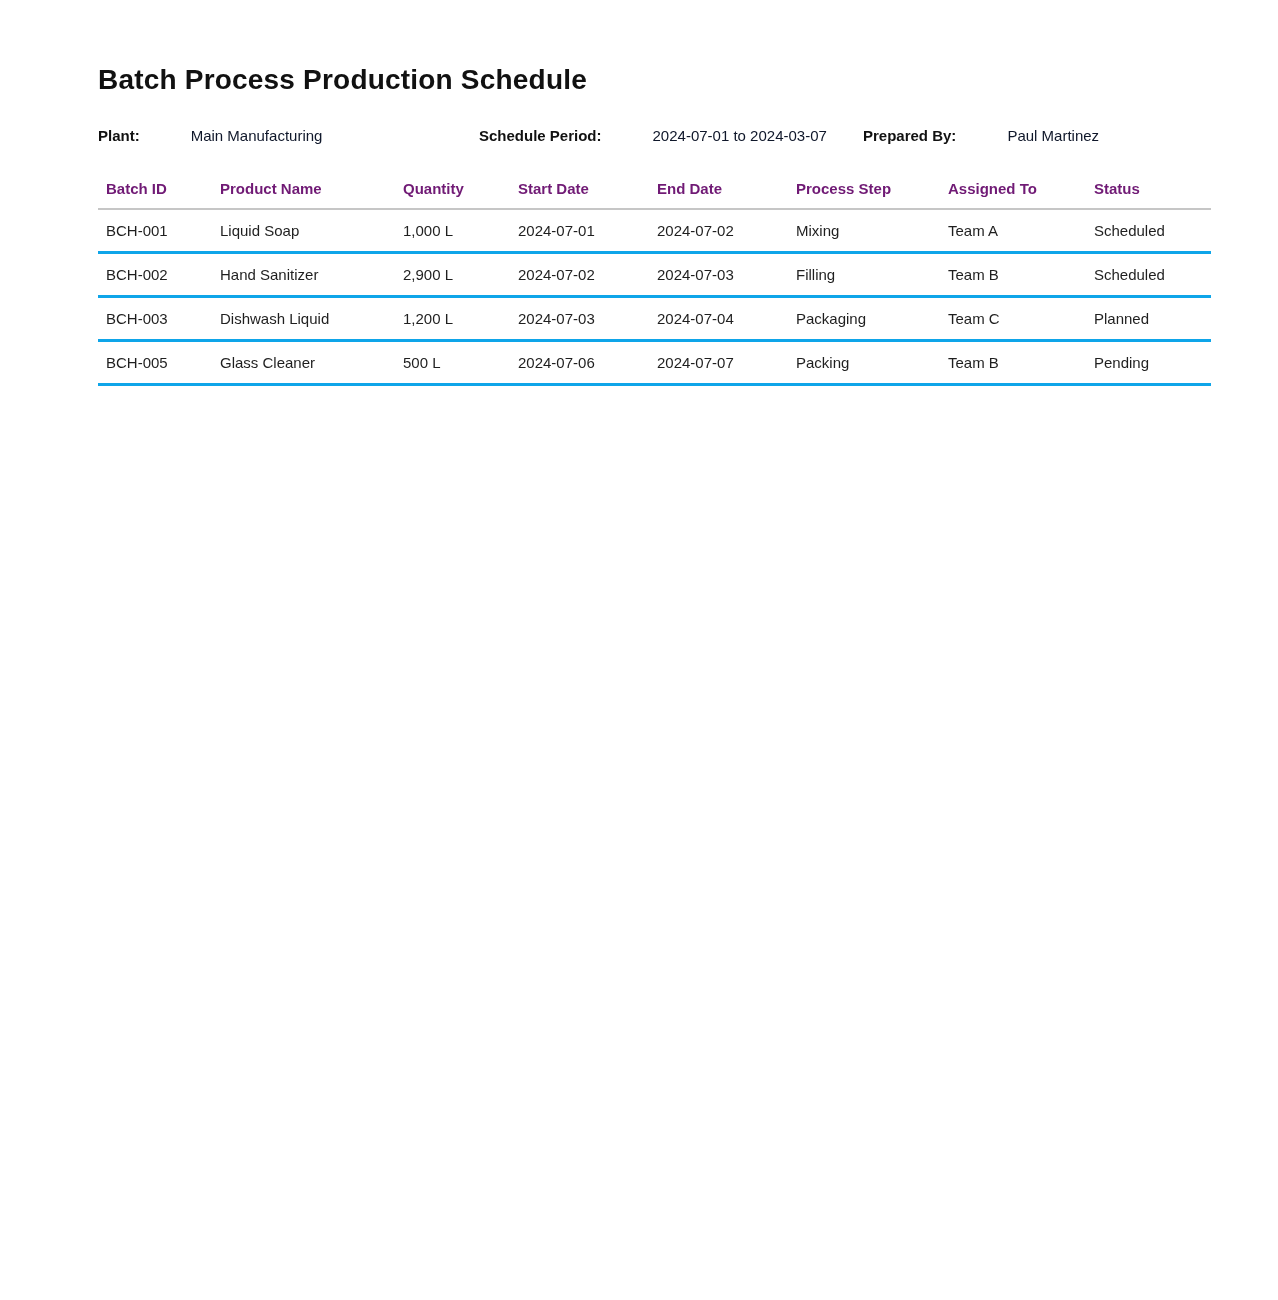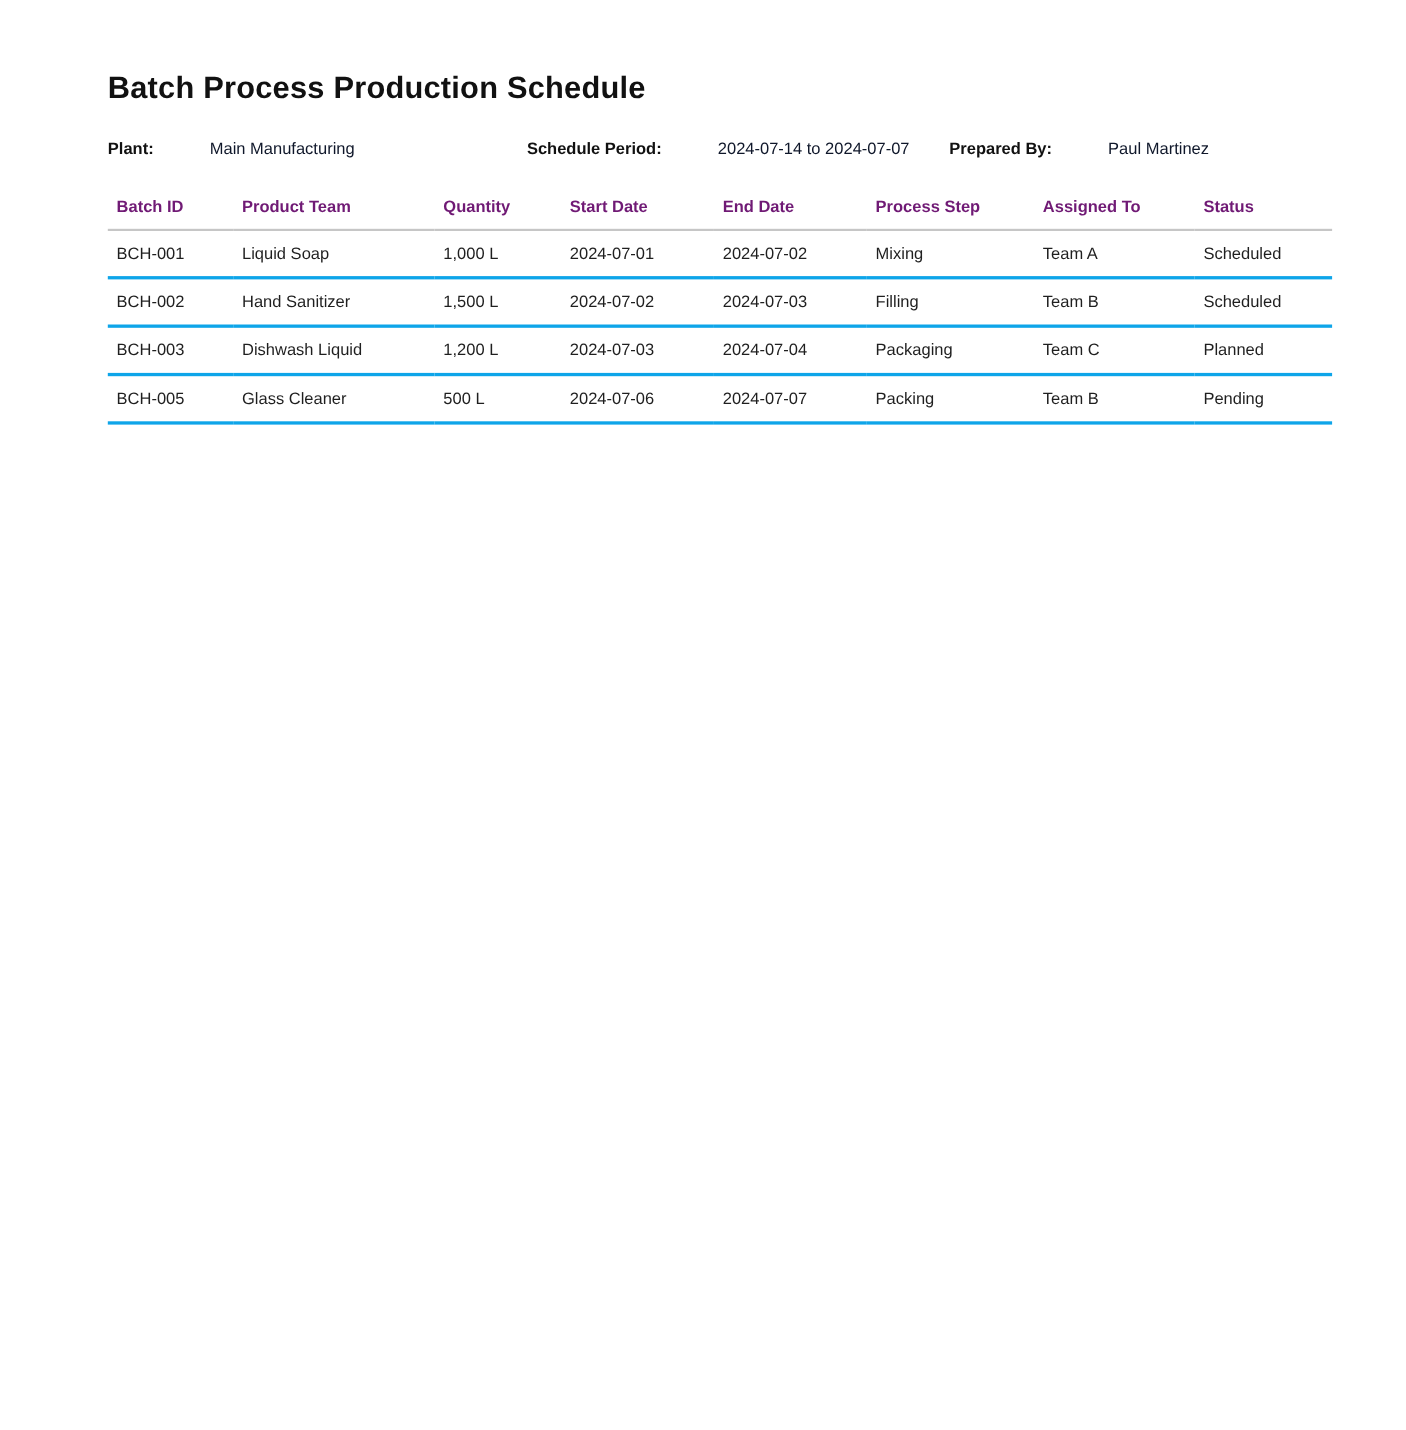--- a/index.html
+++ b/index.html
@@ -84,21 +84,21 @@
 
     <h1 class="title">Batch Process Production Schedule</h1>
 
     <div class="meta-row">
       <div class="meta-seg seg-plant">
         <span class="meta-label">Plant:</span>
         <span class="meta-value">Main Manufacturing</span>
       </div>
       <div class="meta-seg seg-period">
         <span class="meta-label">Schedule Period:</span>
-        <span class="meta-value">2024-07-14 to 2024-07-07</span>
+        <span class="meta-value">2024-07-01 to 2024-03-07</span>
       </div>
       <div class="meta-seg seg-prepared">
         <span class="meta-label">Prepared By:</span>
         <span class="meta-value">Paul Martinez</span>
       </div>
     </div>
 
     <table class="schedule">
       <colgroup>
         <col class="c1">
@@ -106,21 +106,21 @@
           <col class="c3">
           <col class="c4">
         <col class="c5">
           <col class="c6">
           <col class="c7">
           <col class="c8">
       </colgroup>
       <thead>
         <tr id="schedule-head-row">
             <th>Batch ID</th>
-            <th>Product Team</th>
+            <th>Product Name</th>
             <th>Quantity</th>
             <th>Start Date</th>
             <th>End Date</th>
             <th>Process Step</th>
             <th>Assigned To</th>
             <th>Status</th>
           </tr>
       </thead>
       <tbody id="schedule-body">
           <tr>
@@ -129,21 +129,21 @@
             <td>1,000 L</td>
             <td>2024-07-01</td>
             <td>2024-07-02</td>
             <td>Mixing</td>
             <td>Team A</td>
             <td>Scheduled</td>
           </tr>
           <tr>
             <td>BCH-002</td>
             <td>Hand Sanitizer</td>
-            <td>1,500 L</td>
+            <td>2,900 L</td>
             <td>2024-07-02</td>
             <td>2024-07-03</td>
             <td>Filling</td>
             <td>Team B</td>
             <td>Scheduled</td>
           </tr>
           <tr>
             <td>BCH-003</td>
             <td>Dishwash Liquid</td>
             <td>1,200 L</td>

